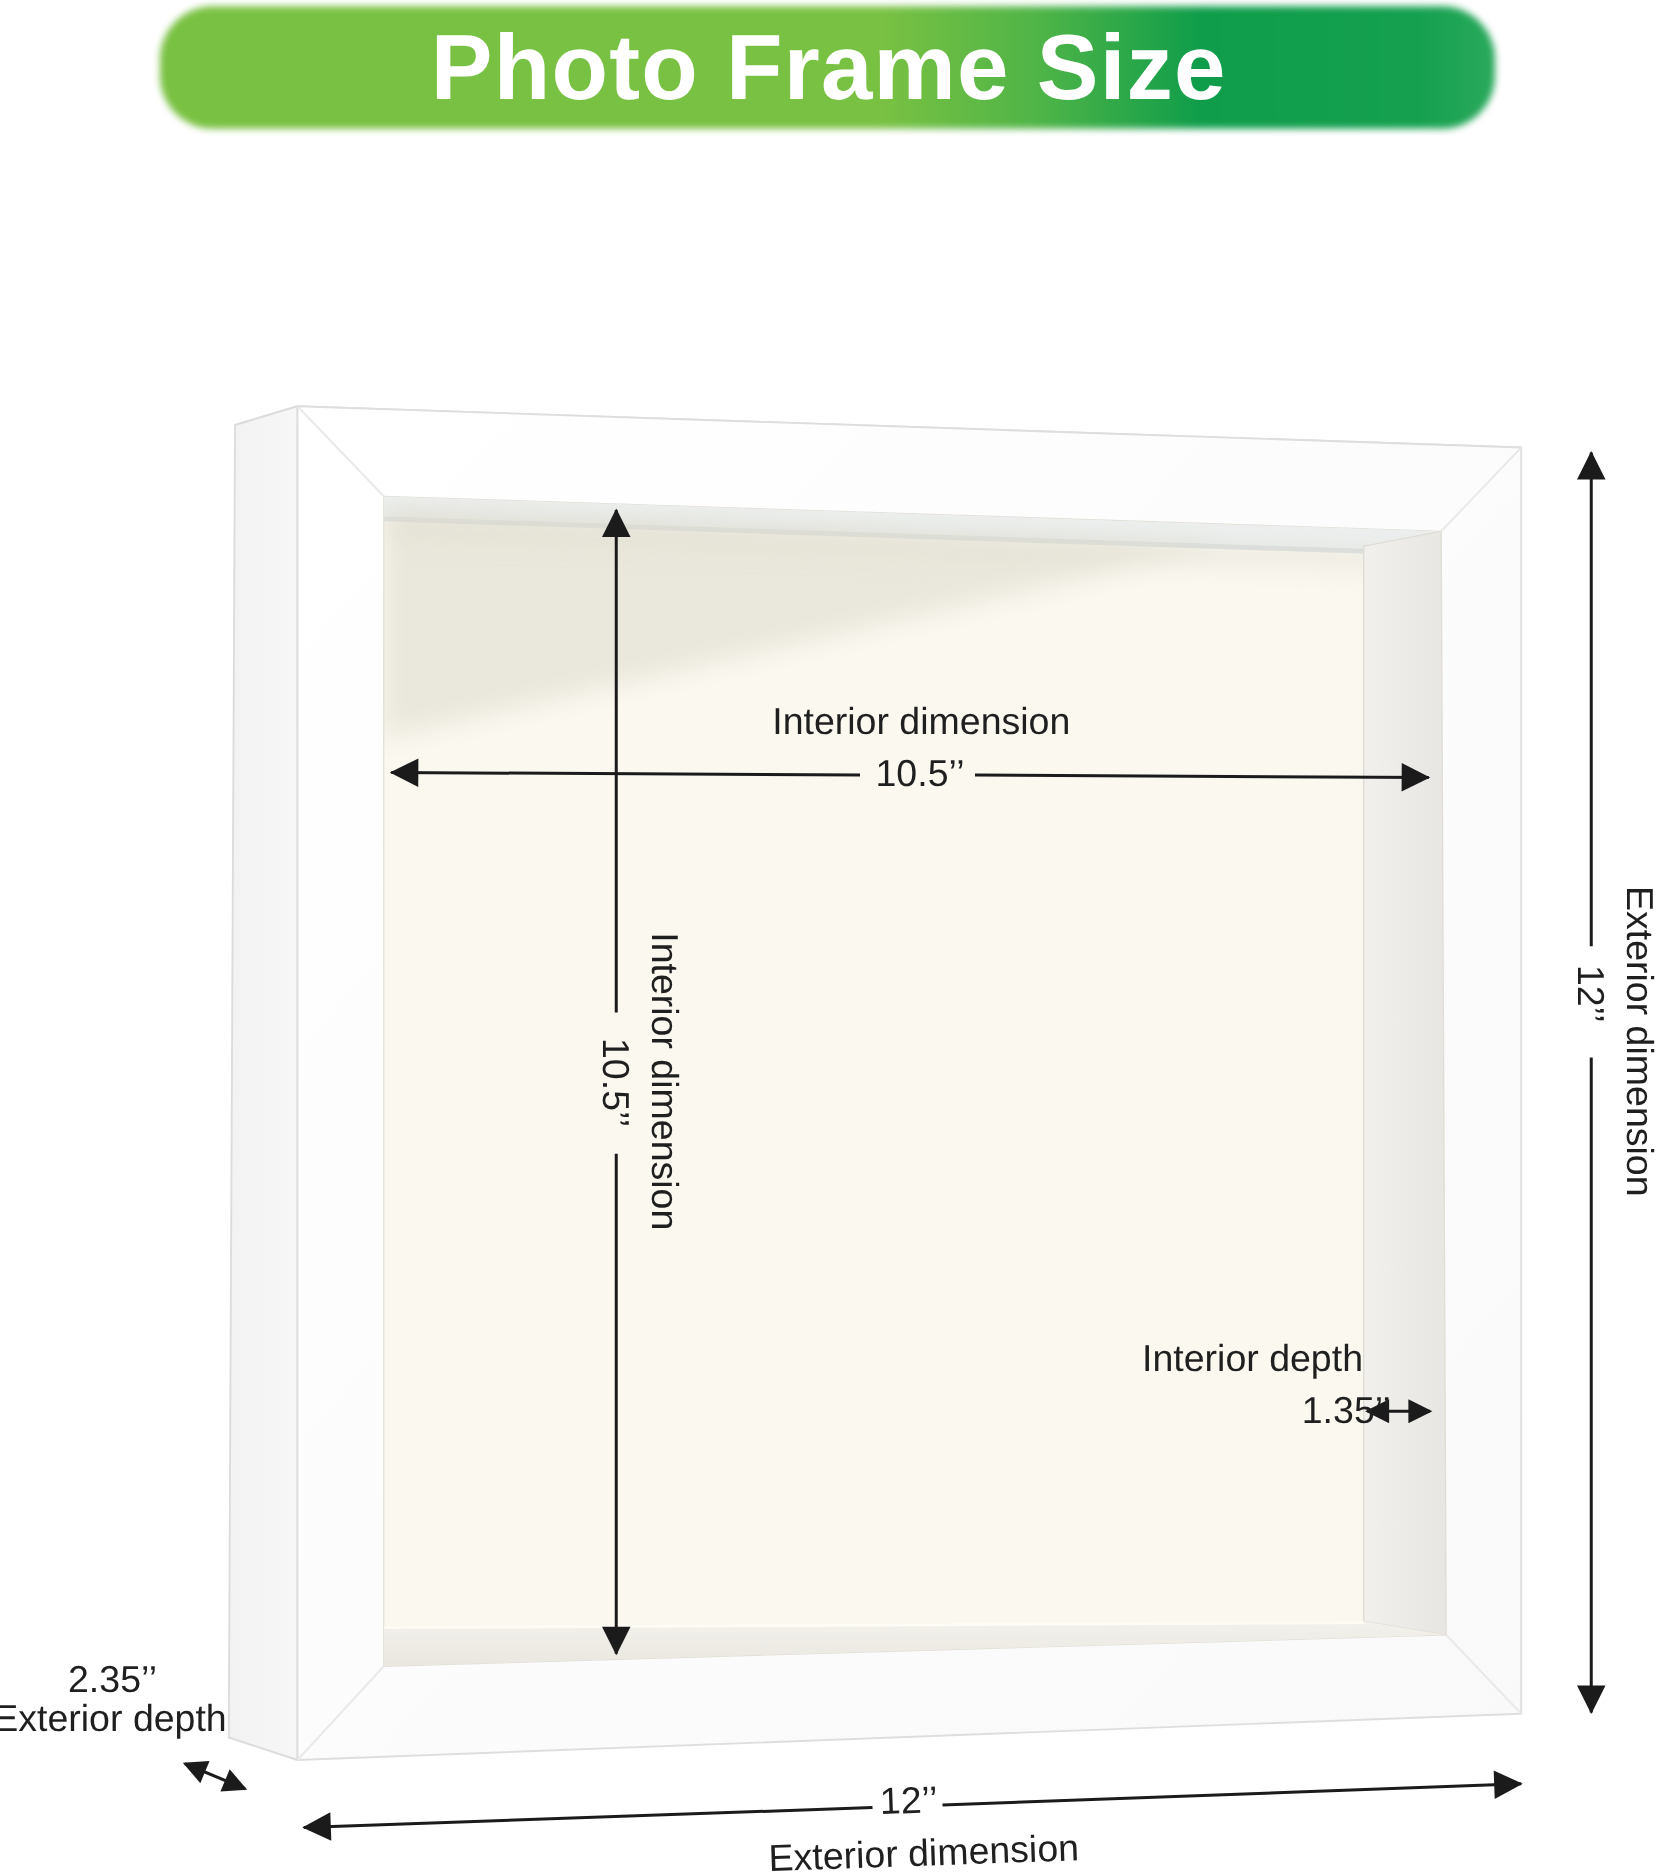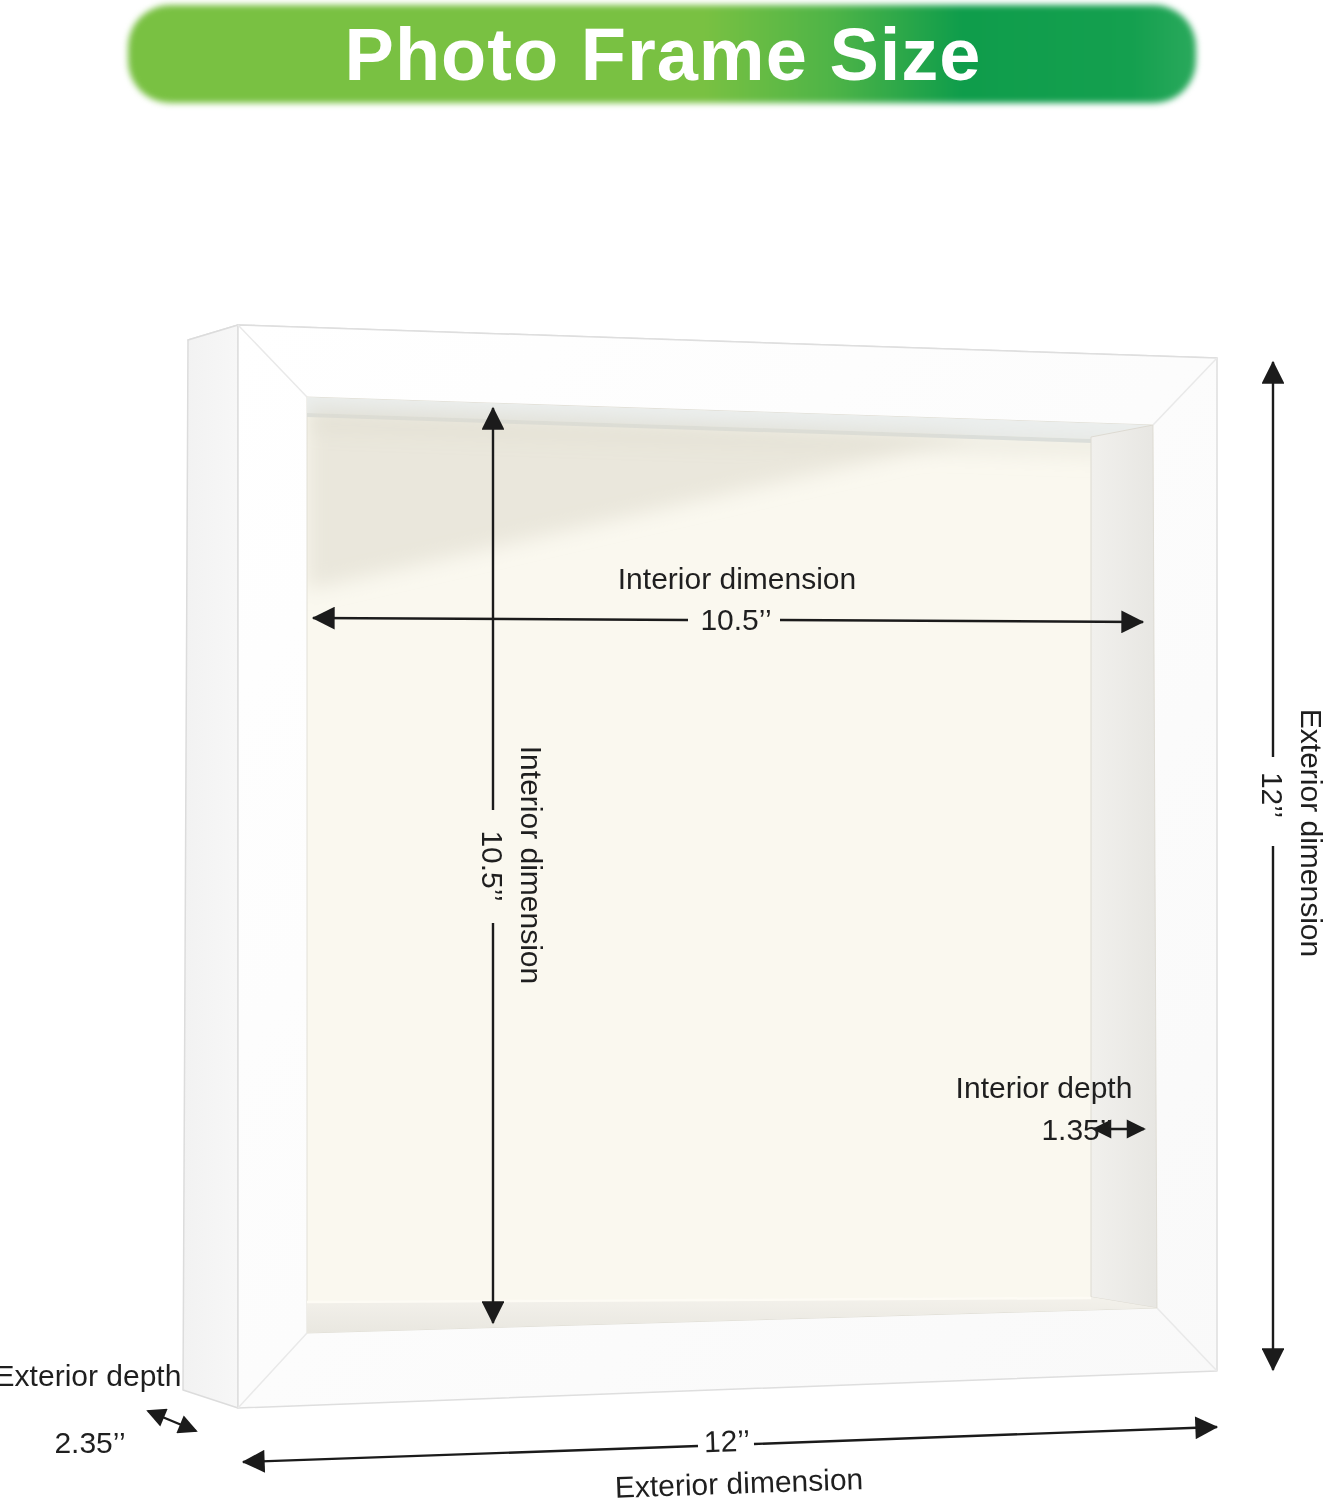--- a/index.html
+++ b/index.html
@@ -118,25 +118,25 @@
       <line x1="148" y1="1411" x2="196" y2="1431" marker-start="url(#arrS)" marker-end="url(#arrS)"></line>
     </g>
   </svg>
 
   <div class="dim" style="left:737px;top:578px">Interior dimension</div>
   <div class="dim" style="left:736px;top:619px">10.5’’</div>
 
   <div class="dim rot90" style="left:531px;top:865px">Interior dimension</div>
   <div class="dim rot90" style="left:492px;top:866px">10.5’’</div>
 
-  <div class="dim" style="left:1044px;top:1087px">Interior depth</div>
+  <div class="dim" style="left:1002px;top:1087px">Interior depth</div>
   <div class="dim" style="left:1077px;top:1129px">1.35’’</div>
 
   <div class="dim rot90" style="left:1272px;top:795px">12’’</div>
   <div class="dim rot90" style="left:1311px;top:833px">Exterior dimension</div>
 
   <div class="dim tilt" style="left:727px;top:1441px">12’’</div>
   <div class="dim tilt" style="left:739px;top:1483px">Exterior dimension</div>
 
   <div class="dim" style="left:88px;top:1375px">Exterior depth</div>
-  <div class="dim" style="left:90px;top:1442px">2.35’’</div>
+  <div class="dim" style="left:90px;top:1344px">2.35’’</div>
 
 </div>
 
 </body></html>

